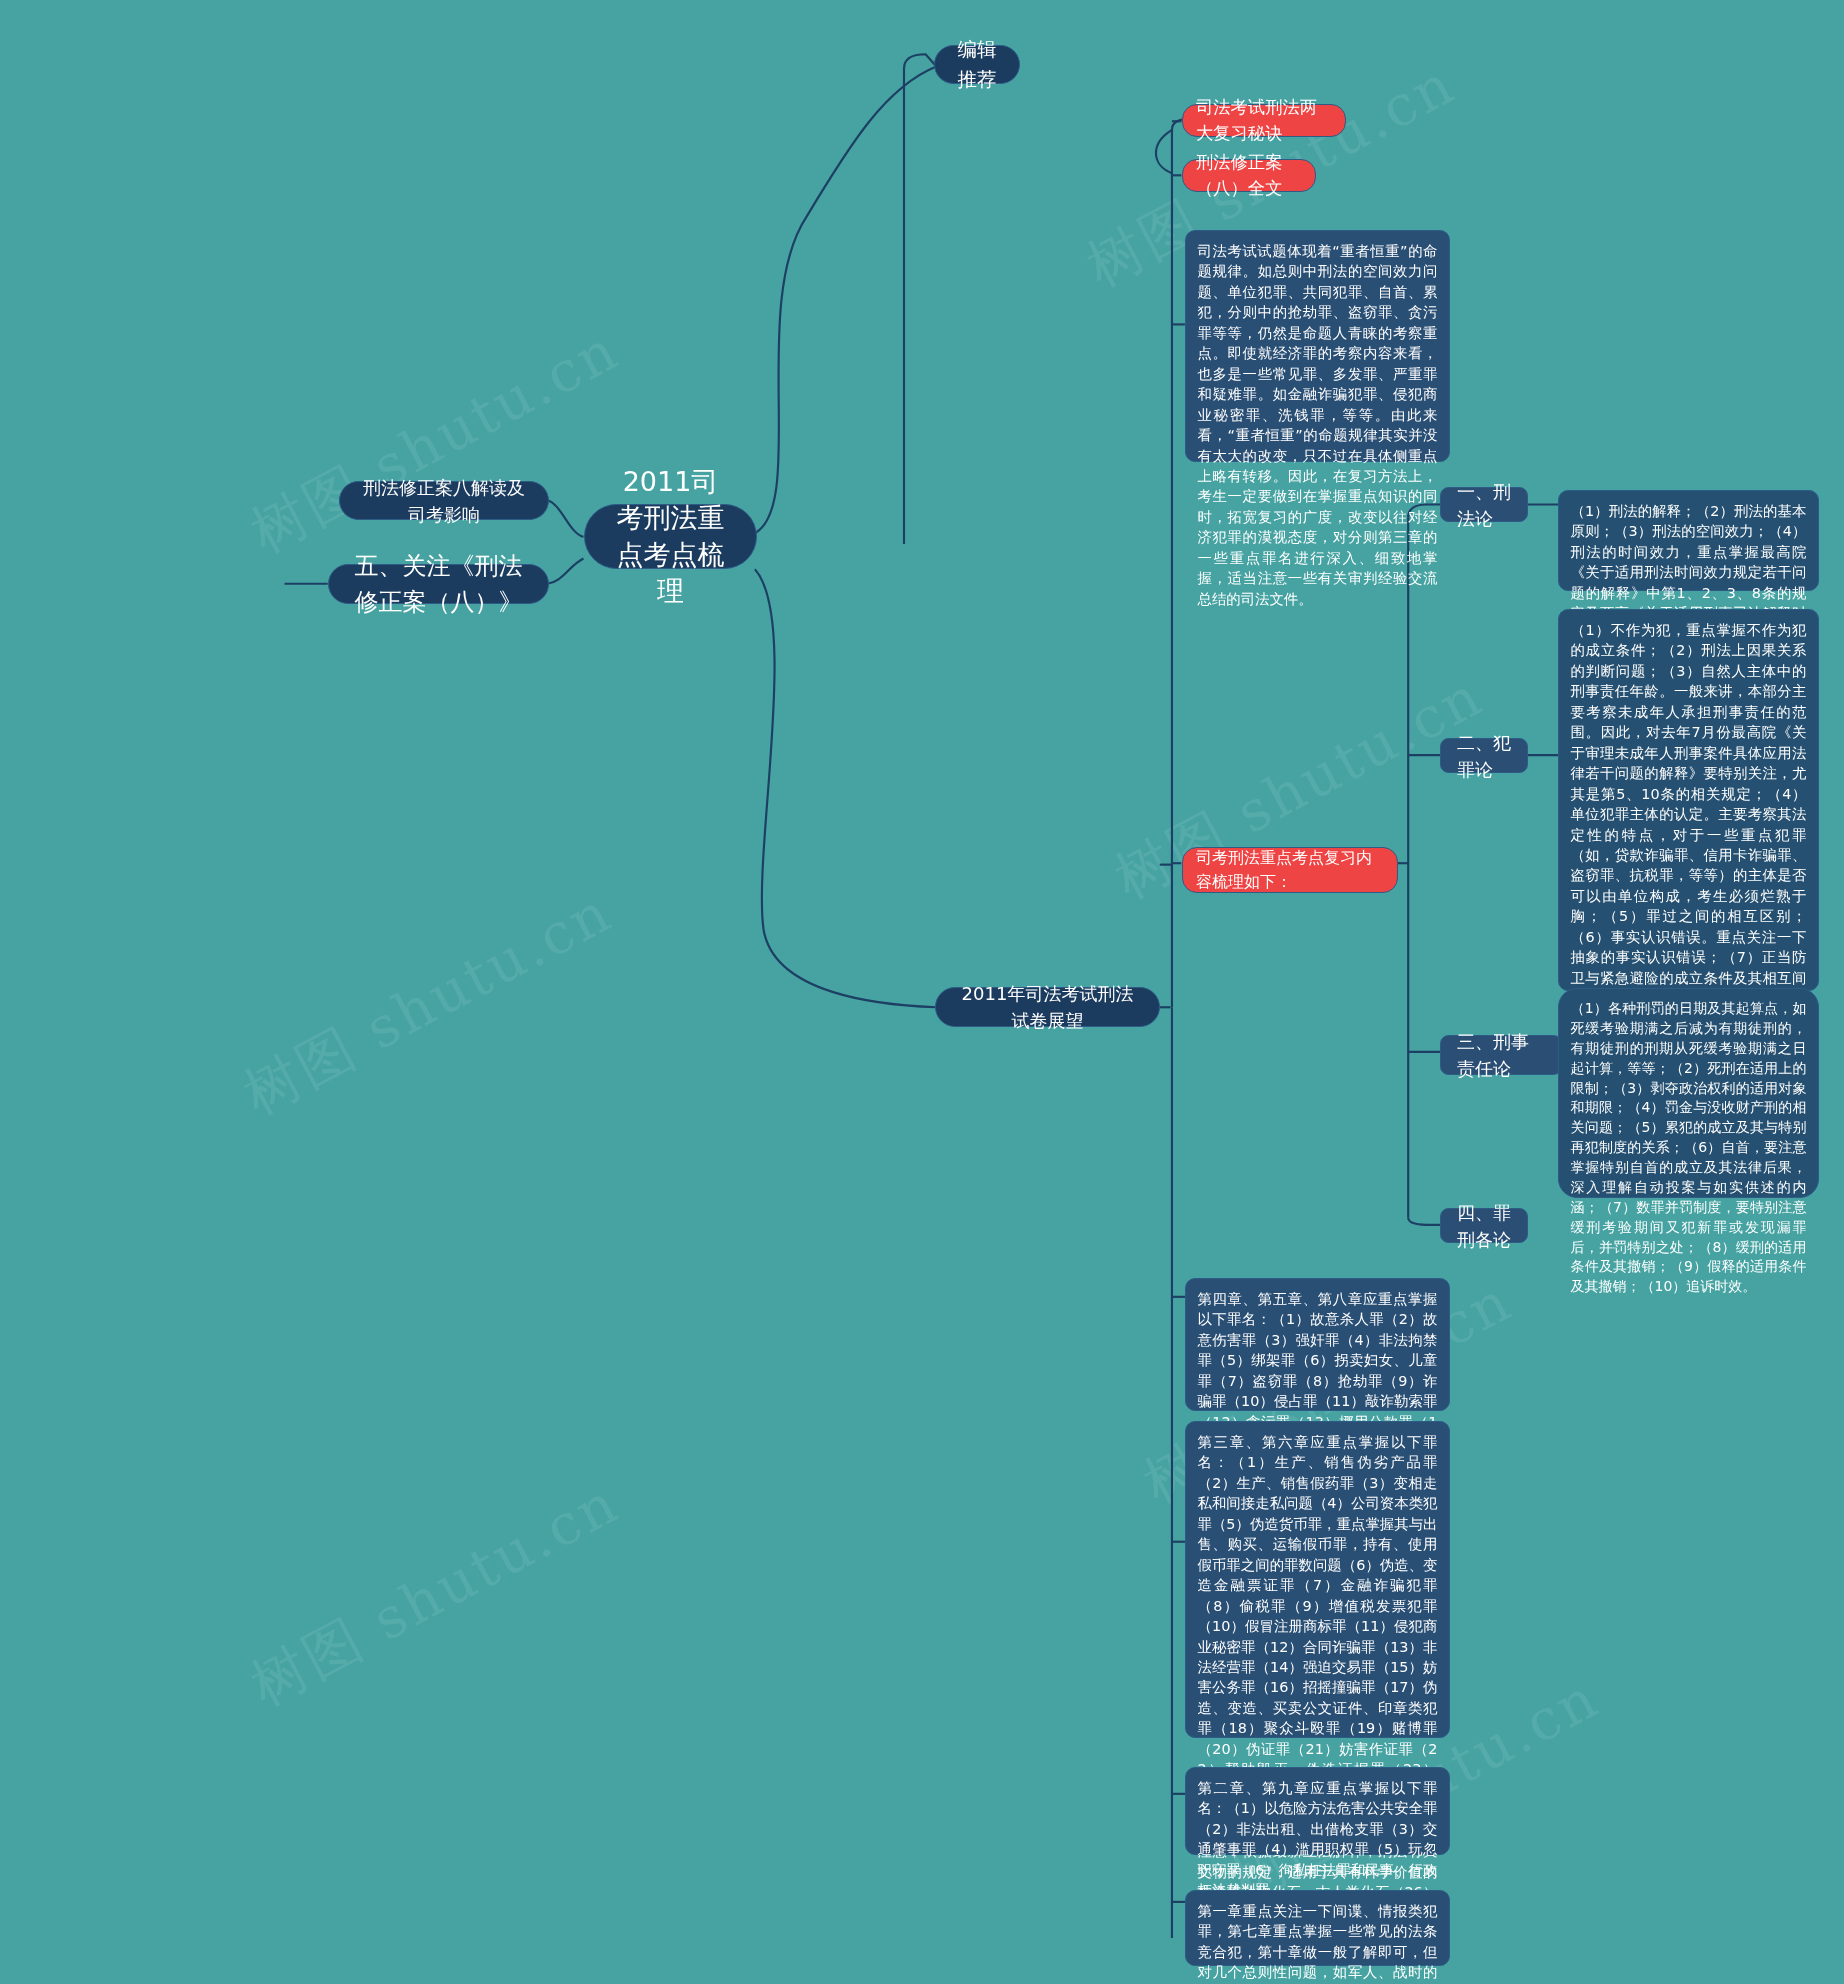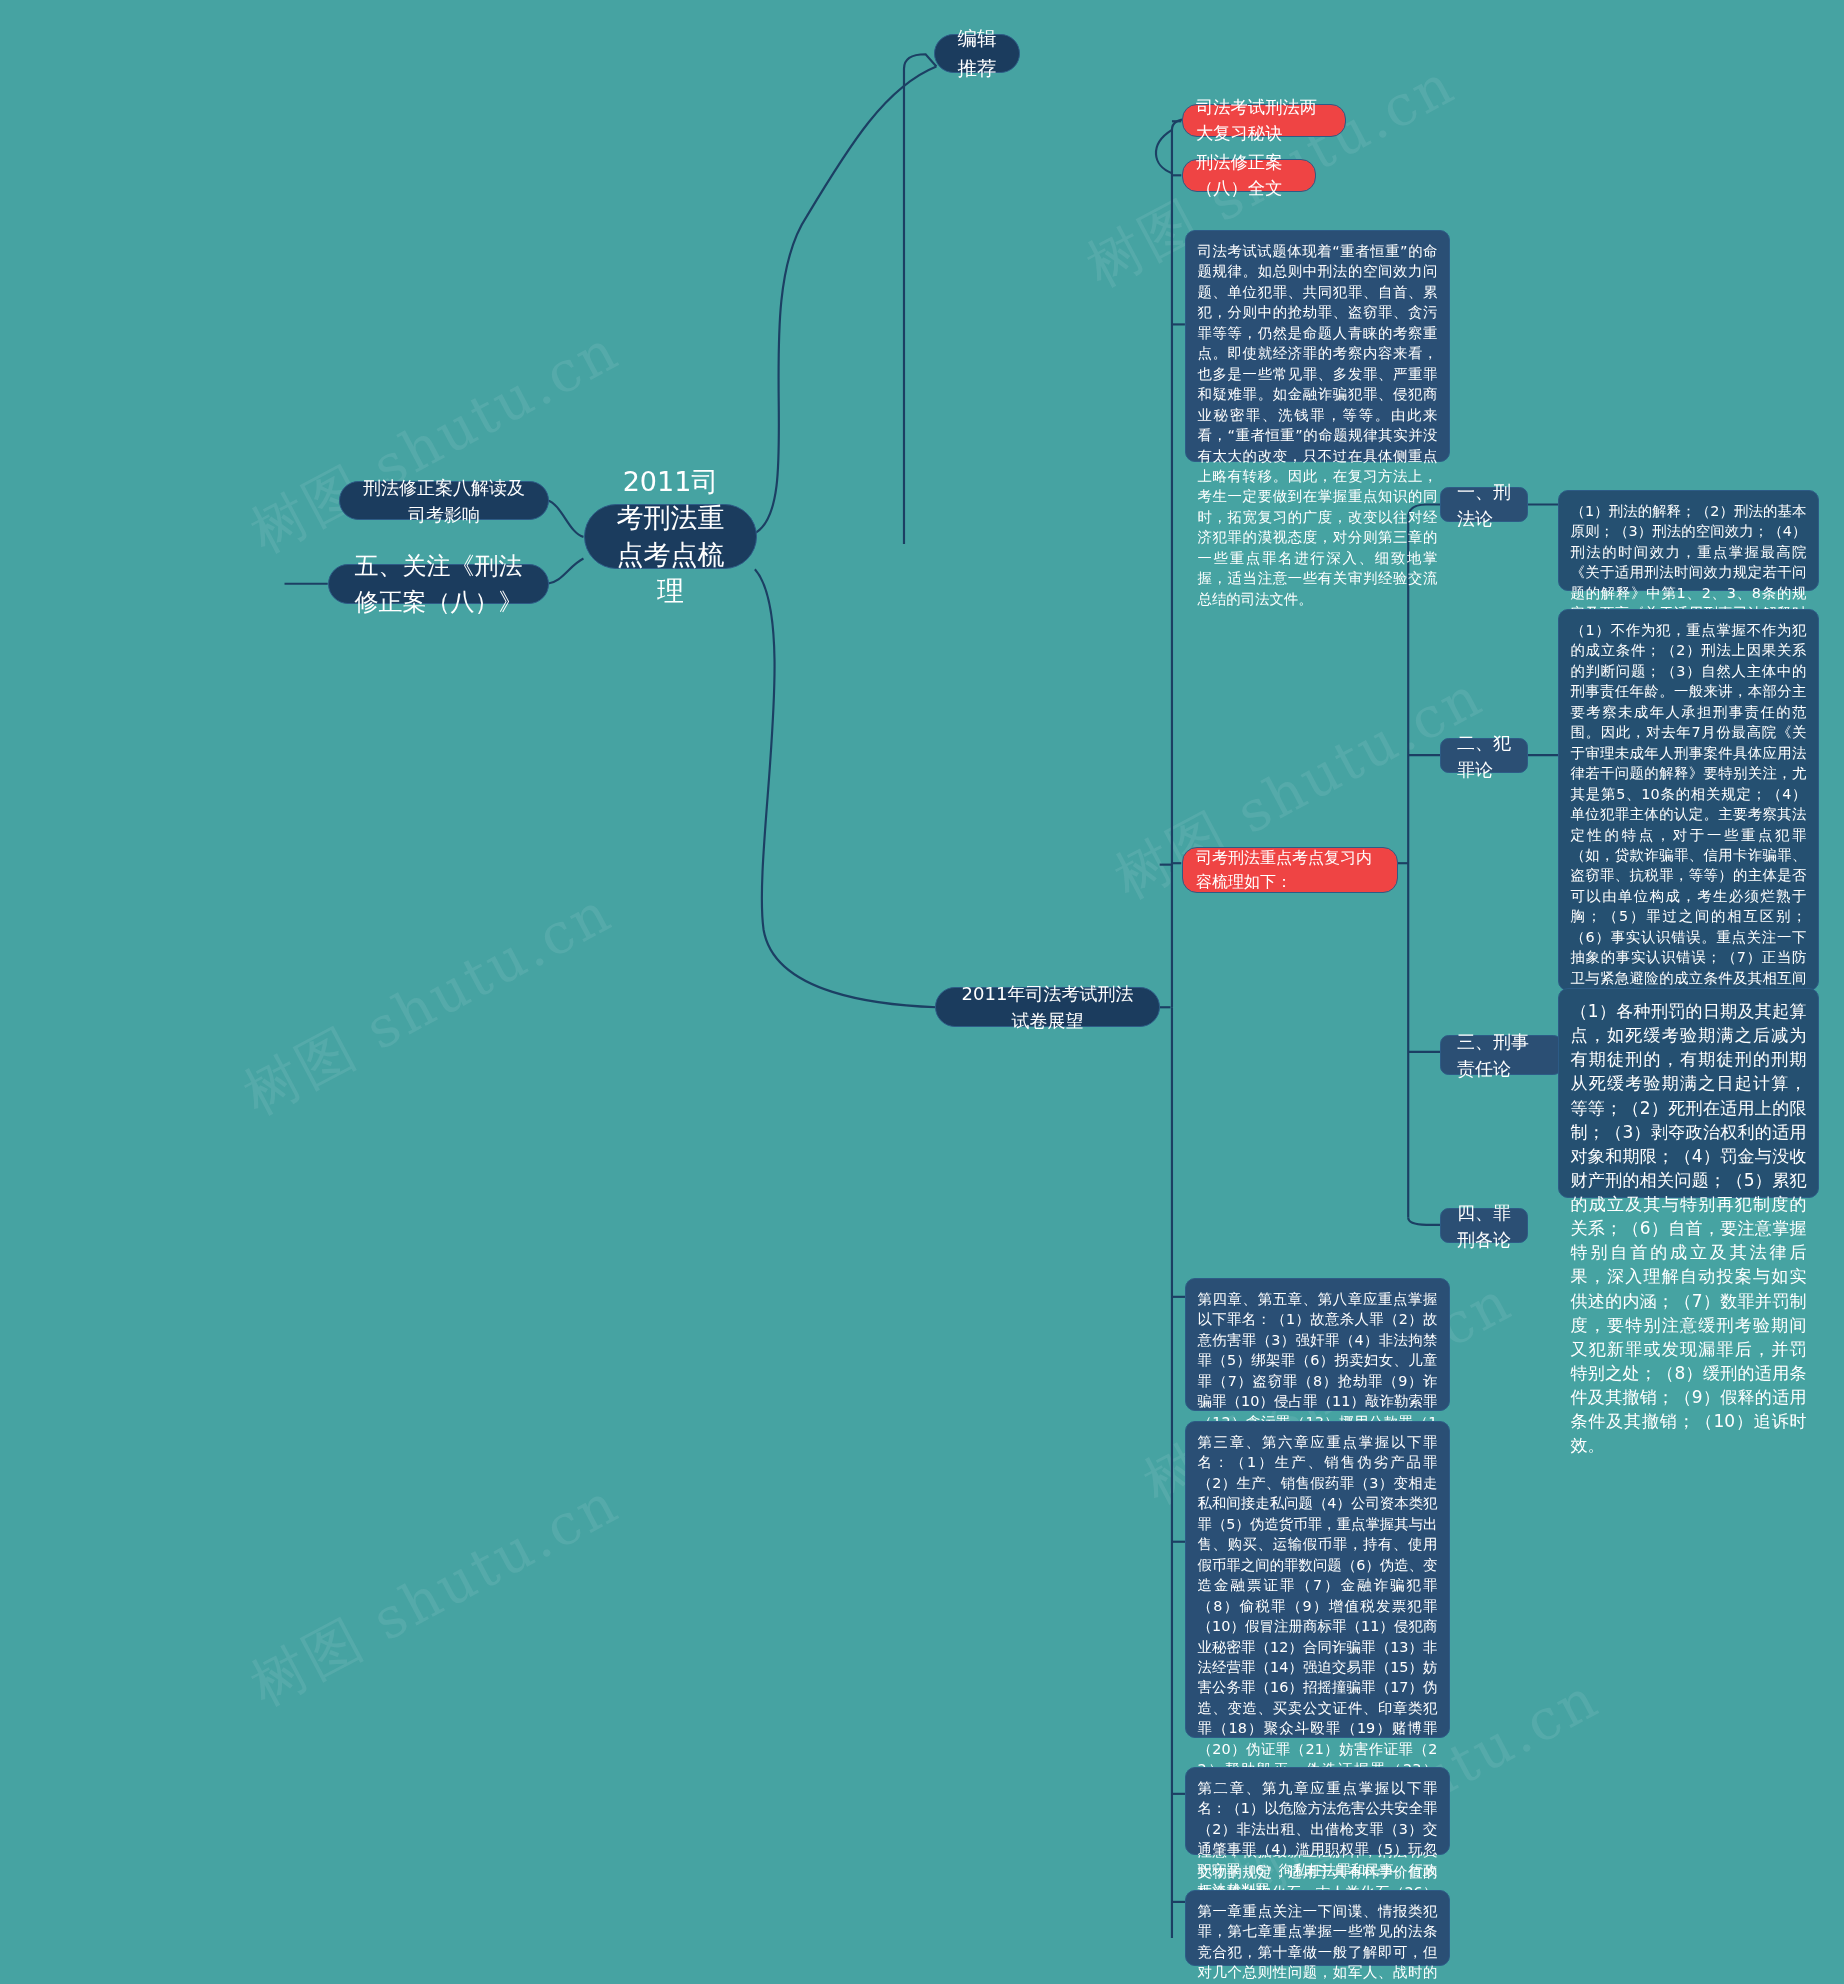--- a/index.html
+++ b/index.html
@@ -157,21 +157,21 @@
 
     <path d="M1627 1398 L1627 2690"></path>
     <path d="M1627 1800 L1648 1800"></path>
     <path d="M1627 2140 L1648 2140"></path>
     <path d="M1627 2490 L1648 2490"></path>
     <path d="M1627 2640 L1648 2640"></path>
   </svg>
 
   <div class="node root" style="left:584px;top:504px;width:173px;height:65px;">2011司考刑法重点考点梳理</div>
 
-  <div class="node pill" style="left:934px;top:34px;width:86px;height:39px;">编辑推荐</div>
+  <div class="node pill" style="left:934px;top:45px;width:86px;height:39px;">编辑推荐</div>
 
   <div class="node chip" style="left:1182px;top:104px;width:164px;height:33px;">司法考试刑法两大复习秘诀</div>
   <div class="node chip" style="left:1182px;top:159px;width:134px;height:33px;">刑法修正案（八）全文</div>
 
   <div class="node para" style="left:1185px;top:210px;width:265px;height:232px;font-size:14.4px;">司法考试试题体现着“重者恒重”的命题规律。如总则中刑法的空间效力问题、单位犯罪、共同犯罪、自首、累犯，分则中的抢劫罪、盗窃罪、贪污罪等等，仍然是命题人青睐的考察重点。即使就经济罪的考察内容来看，也多是一些常见罪、多发罪、严重罪和疑难罪。如金融诈骗犯罪、侵犯商业秘密罪、洗钱罪，等等。由此来看，“重者恒重”的命题规律其实并没有太大的改变，只不过在具体侧重点上略有转移。因此，在复习方法上，考生一定要做到在掌握重点知识的同时，拓宽复习的广度，改变以往对经济犯罪的漠视态度，对分则第三章的一些重点罪名进行深入、细致地掌握，适当注意一些有关审判经验交流总结的司法文件。</div>
 
   <div class="node pill" style="left:339px;top:481px;width:210px;height:39px;font-size:18px;">刑法修正案八解读及司考影响</div>
 
   <div class="node pill" style="left:328px;top:564px;width:221px;height:40px;font-size:24px;">五、关注《刑法修正案（八）》</div>
 
@@ -182,21 +182,21 @@
 
   <div class="node branch" style="left:1440px;top:487px;width:88px;height:35px;">一、刑法论</div>
   <div class="node branch" style="left:1440px;top:738px;width:88px;height:35px;">二、犯罪论</div>
   <div class="node branch" style="left:1440px;top:1035px;width:122px;height:40px;">三、刑事责任论</div>
   <div class="node branch" style="left:1440px;top:1208px;width:88px;height:35px;">四、罪刑各论</div>
 
   <div class="node para dark" style="left:1558px;top:470px;width:261px;height:101px;font-size:14.4px;">（1）刑法的解释；（2）刑法的基本原则；（3）刑法的空间效力；（4）刑法的时间效力，重点掌握最高院《关于适用刑法时间效力规定若干问题的解释》中第1、2、3、8条的规定及两高《关于适用刑事司法解释时间效力问题的规定》中第1、2、3条的规定。</div>
 
   <div class="node para dark" style="left:1558px;top:589px;width:261px;height:382px;font-size:14.4px;">（1）不作为犯，重点掌握不作为犯的成立条件；（2）刑法上因果关系的判断问题；（3）自然人主体中的刑事责任年龄。一般来讲，本部分主要考察未成年人承担刑事责任的范围。因此，对去年7月份最高院《关于审理未成年人刑事案件具体应用法律若干问题的解释》要特别关注，尤其是第5、10条的相关规定；（4）单位犯罪主体的认定。主要考察其法定性的特点，对于一些重点犯罪（如，贷款诈骗罪、信用卡诈骗罪、盗窃罪、抗税罪，等等）的主体是否可以由单位构成，考生必须烂熟于胸；（5）罪过之间的相互区别；（6）事实认识错误。重点关注一下抽象的事实认识错误；（7）正当防卫与紧急避险的成立条件及其相互间的区分；（8）犯罪预备与犯罪未遂的区别。重点掌握着手的判断；（9）犯罪未遂与犯罪中止的区别。难点在于自动性的判断；（10）共犯的成立条件；（11）共犯的分类及其刑事责任；（14）共犯的停止形态；（15）共犯的认识错误；（16）想象竞合犯与牵连犯以及法条竞合犯的区别；（17）牵连犯中的数罪并罚。</div>
 
-  <div class="node para dark" style="left:1558px;top:968px;width:261px;height:210px;font-size:17px;">（1）各种刑罚的日期及其起算点，如死缓考验期满之后减为有期徒刑的，有期徒刑的刑期从死缓考验期满之日起计算，等等；（2）死刑在适用上的限制；（3）剥夺政治权利的适用对象和期限；（4）罚金与没收财产刑的相关问题；（5）累犯的成立及其与特别再犯制度的关系；（6）自首，要注意掌握特别自首的成立及其法律后果，深入理解自动投案与如实供述的内涵；（7）数罪并罚制度，要特别注意缓刑考验期间又犯新罪或发现漏罪后，并罚特别之处；（8）缓刑的适用条件及其撤销；（9）假释的适用条件及其撤销；（10）追诉时效。</div>
+  <div class="node para dark" style="left:1558px;top:968px;width:261px;height:210px;font-size:14px;border-radius:19px;">（1）各种刑罚的日期及其起算点，如死缓考验期满之后减为有期徒刑的，有期徒刑的刑期从死缓考验期满之日起计算，等等；（2）死刑在适用上的限制；（3）剥夺政治权利的适用对象和期限；（4）罚金与没收财产刑的相关问题；（5）累犯的成立及其与特别再犯制度的关系；（6）自首，要注意掌握特别自首的成立及其法律后果，深入理解自动投案与如实供述的内涵；（7）数罪并罚制度，要特别注意缓刑考验期间又犯新罪或发现漏罪后，并罚特别之处；（8）缓刑的适用条件及其撤销；（9）假释的适用条件及其撤销；（10）追诉时效。</div>
 
   <div class="node para" style="left:1185px;top:1258px;width:265px;height:133px;font-size:14.4px;">第四章、第五章、第八章应重点掌握以下罪名：（1）故意杀人罪（2）故意伤害罪（3）强奸罪（4）非法拘禁罪（5）绑架罪（6）拐卖妇女、儿童罪（7）盗窃罪（8）抢劫罪（9）诈骗罪（10）侵占罪（11）敲诈勒索罪（12）贪污罪（13）挪用公款罪（14）受贿罪（15）行贿罪。（法律教育网整理）</div>
 
   <div class="node para" style="left:1185px;top:1401px;width:265px;height:317px;font-size:14.4px;">第三章、第六章应重点掌握以下罪名：（1）生产、销售伪劣产品罪（2）生产、销售假药罪（3）变相走私和间接走私问题（4）公司资本类犯罪（5）伪造货币罪，重点掌握其与出售、购买、运输假币罪，持有、使用假币罪之间的罪数问题（6）伪造、变造金融票证罪（7）金融诈骗犯罪（8）偷税罪（9）增值税发票犯罪（10）假冒注册商标罪（11）侵犯商业秘密罪（12）合同诈骗罪（13）非法经营罪（14）强迫交易罪（15）妨害公务罪（16）招摇撞骗罪（17）伪造、变造、买卖公文证件、印章类犯罪（18）聚众斗殴罪（19）赌博罪（20）伪证罪（21）妨害作证罪（22）帮助毁灭、伪造证据罪（23）（法律教育网提供）辩护人、诉讼代理人毁灭证据、伪造证据、妨害作证罪（24）妨害文物管理犯罪，要特别注意，依据最新立法解释，刑法有关文物的规定，适用于具有科学价值的古脊椎动物化石、古人类化石（26）非法行医罪（27）走私、贩卖、运输、制造毒品罪。</div>
 
   <div class="node para" style="left:1185px;top:1747px;width:265px;height:88px;font-size:14.4px;">第二章、第九章应重点掌握以下罪名：（1）以危险方法危害公共安全罪（2）非法出租、出借枪支罪（3）交通肇事罪（4）滥用职权罪（5）玩忽职守罪（6）徇私枉法罪和民事、行政枉法裁判罪。</div>
 
   <div class="node para" style="left:1185px;top:1870px;width:265px;height:76px;font-size:14.4px;">第一章重点关注一下间谍、情报类犯罪，第七章重点掌握一些常见的法条竞合犯，第十章做一般了解即可，但对几个总则性问题，如军人、战时的界定等，应重点掌握。</div>
 
 </div>

